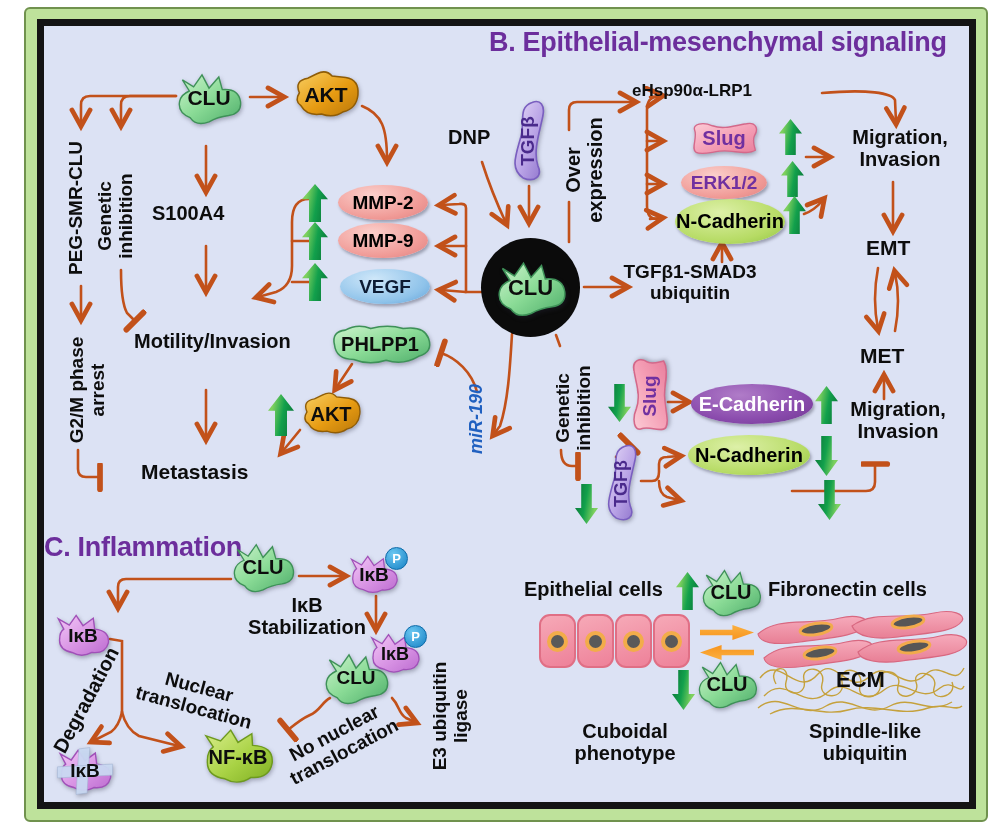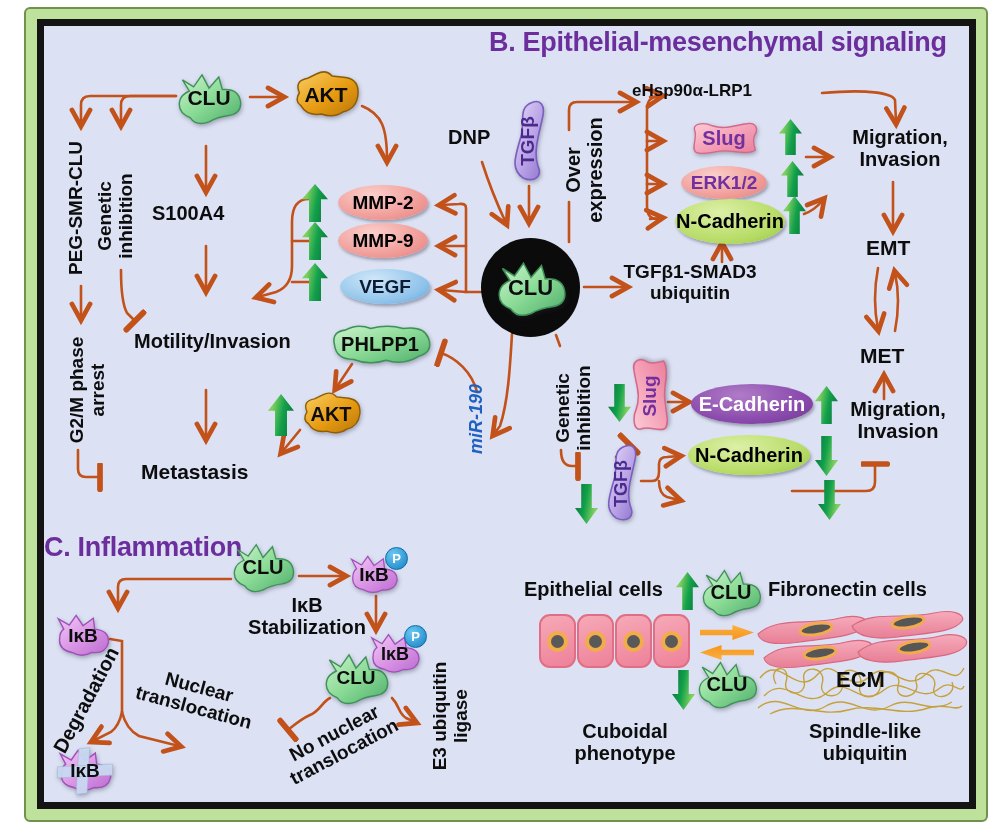--- a/index.html
+++ b/index.html
@@ -355,20 +355,26 @@
   </div>
   <div class="pbadge" style="left:404px;top:625px;">
     <span>P</span>
   </div>
   <div class="node" style="left:54px;top:746px;width:62px;height:50px;">
     <svg class="nsvg" viewBox="0 0 90 70">
         <use href="#blob-ikb-x"></use>
       </svg>
     <span class="nlabel" style="font-size:19px;">IκB</span>
   </div>
+  <div class="node" style="left:198px;top:724px;width:80px;height:66px;">
+    <svg class="nsvg" viewBox="0 0 110 90">
+        <use href="#blob-nfkb"></use>
+      </svg>
+    <span class="nlabel" style="font-size:20px;">NF-κB</span>
+  </div>
 
   <div class="ga" style="left:676px;top:572px;width:23px;height:38px;"></div>
   <div class="node" style="left:698px;top:566px;width:66px;height:52px;">
     <svg class="nsvg" viewBox="0 0 100 80">
         <use href="#blob-clu"></use>
       </svg>
     <span class="nlabel" style="font-size:20px;">CLU</span>
   </div>
   <div class="ga down" style="left:672px;top:670px;width:23px;height:40px;"></div>
   <div class="node" style="left:694px;top:658px;width:66px;height:52px;">

